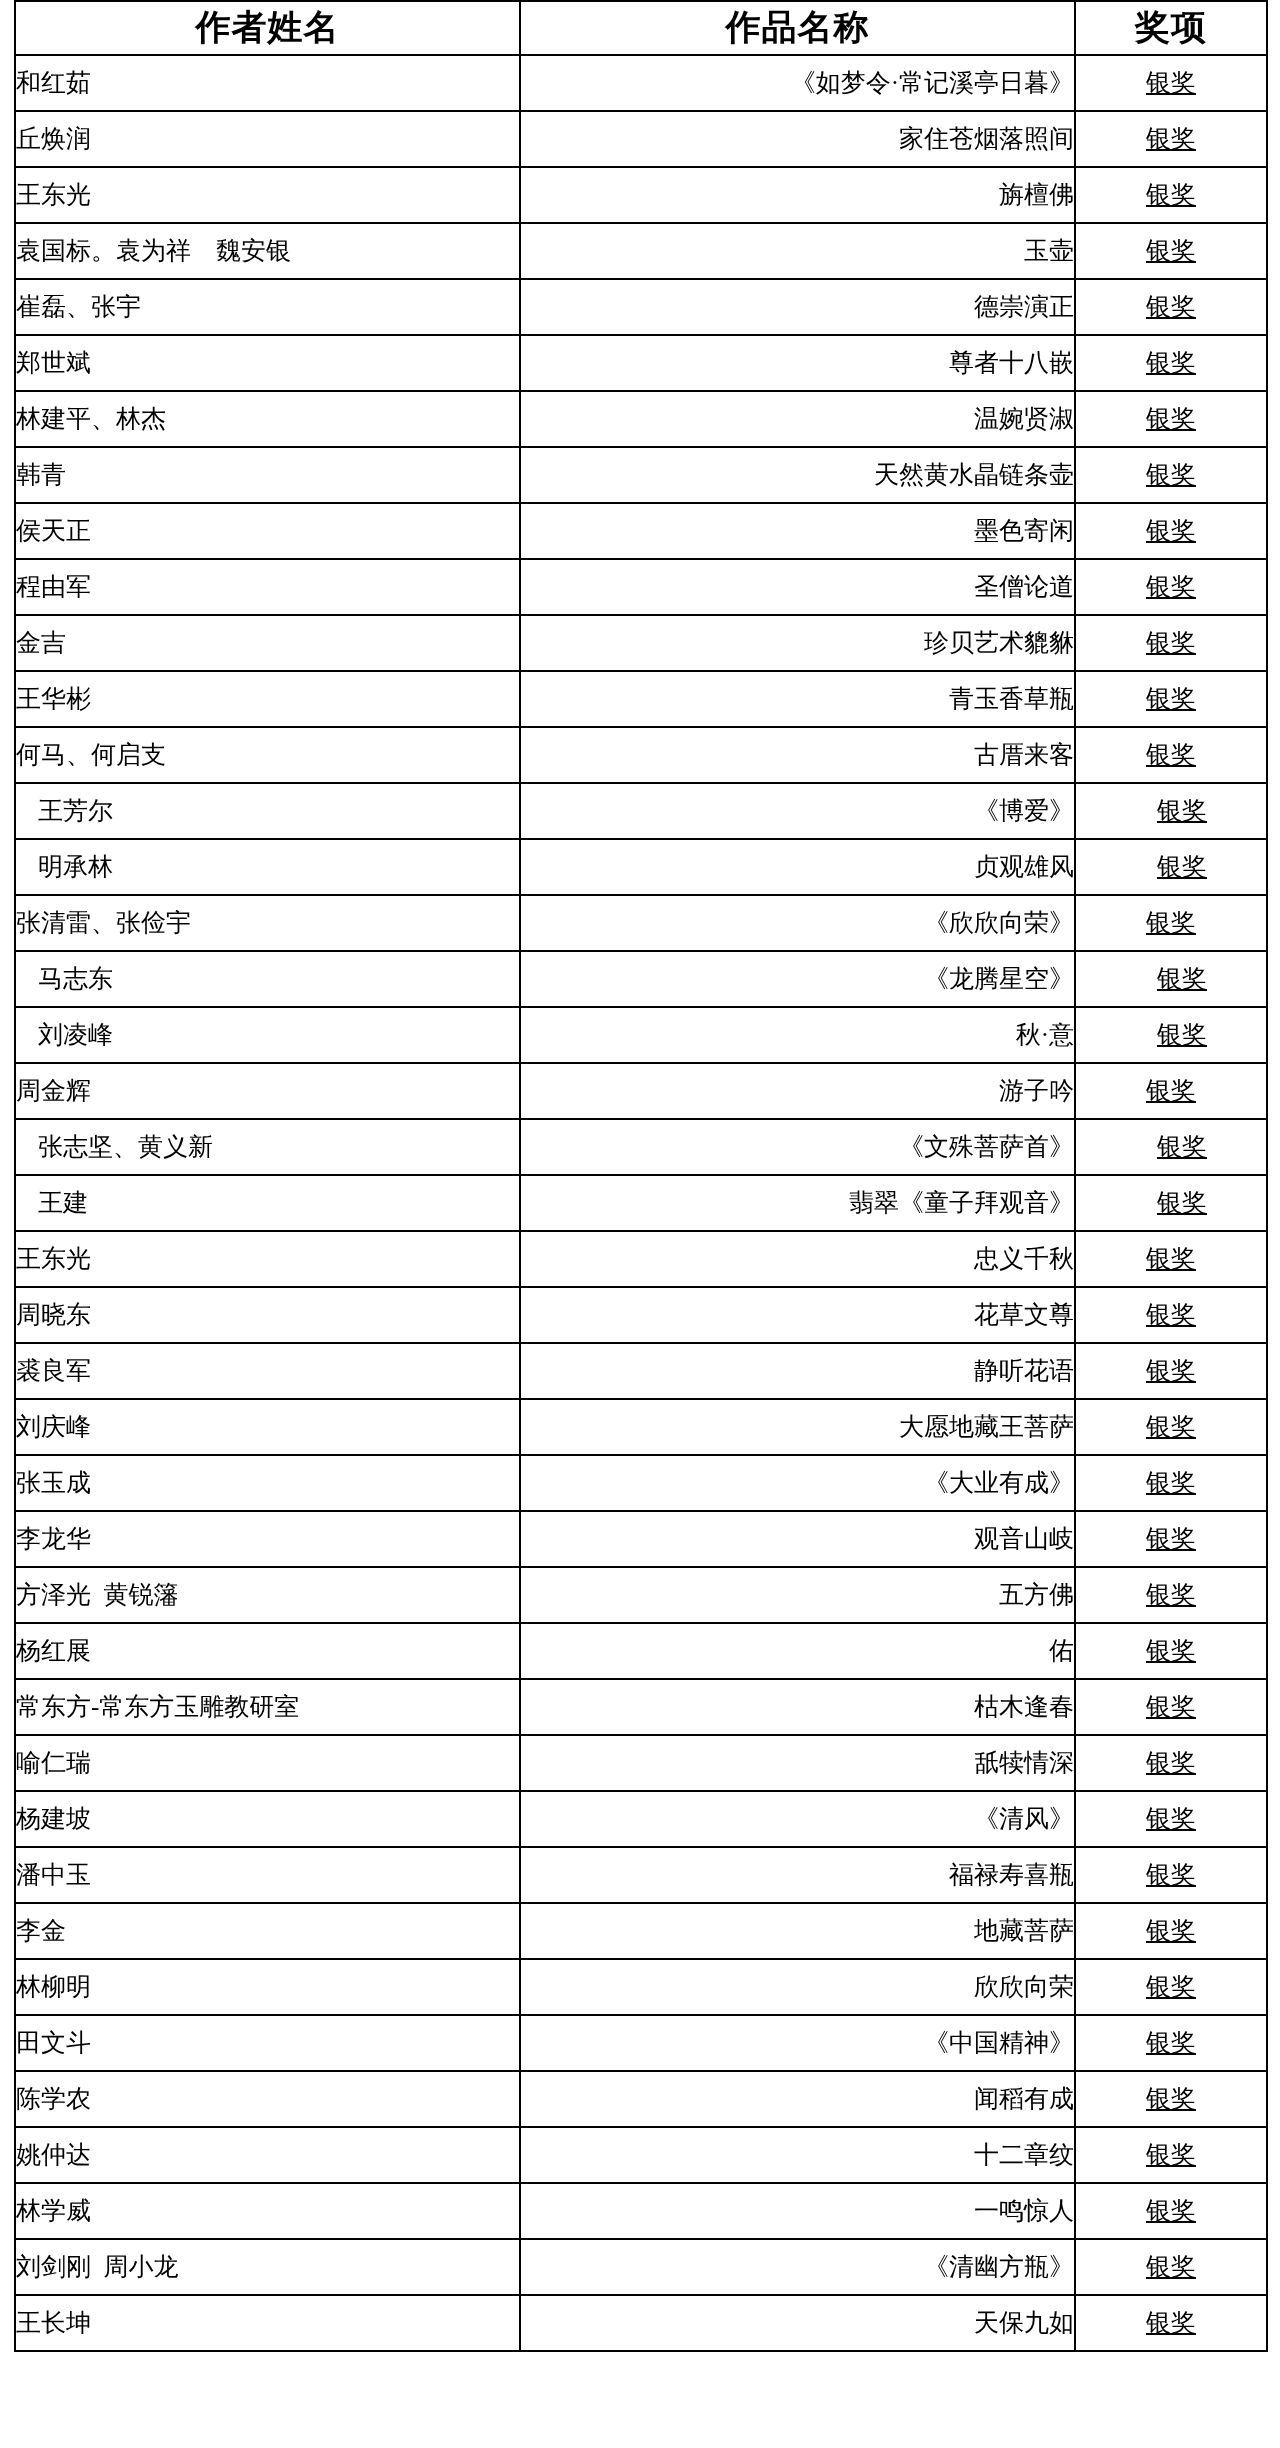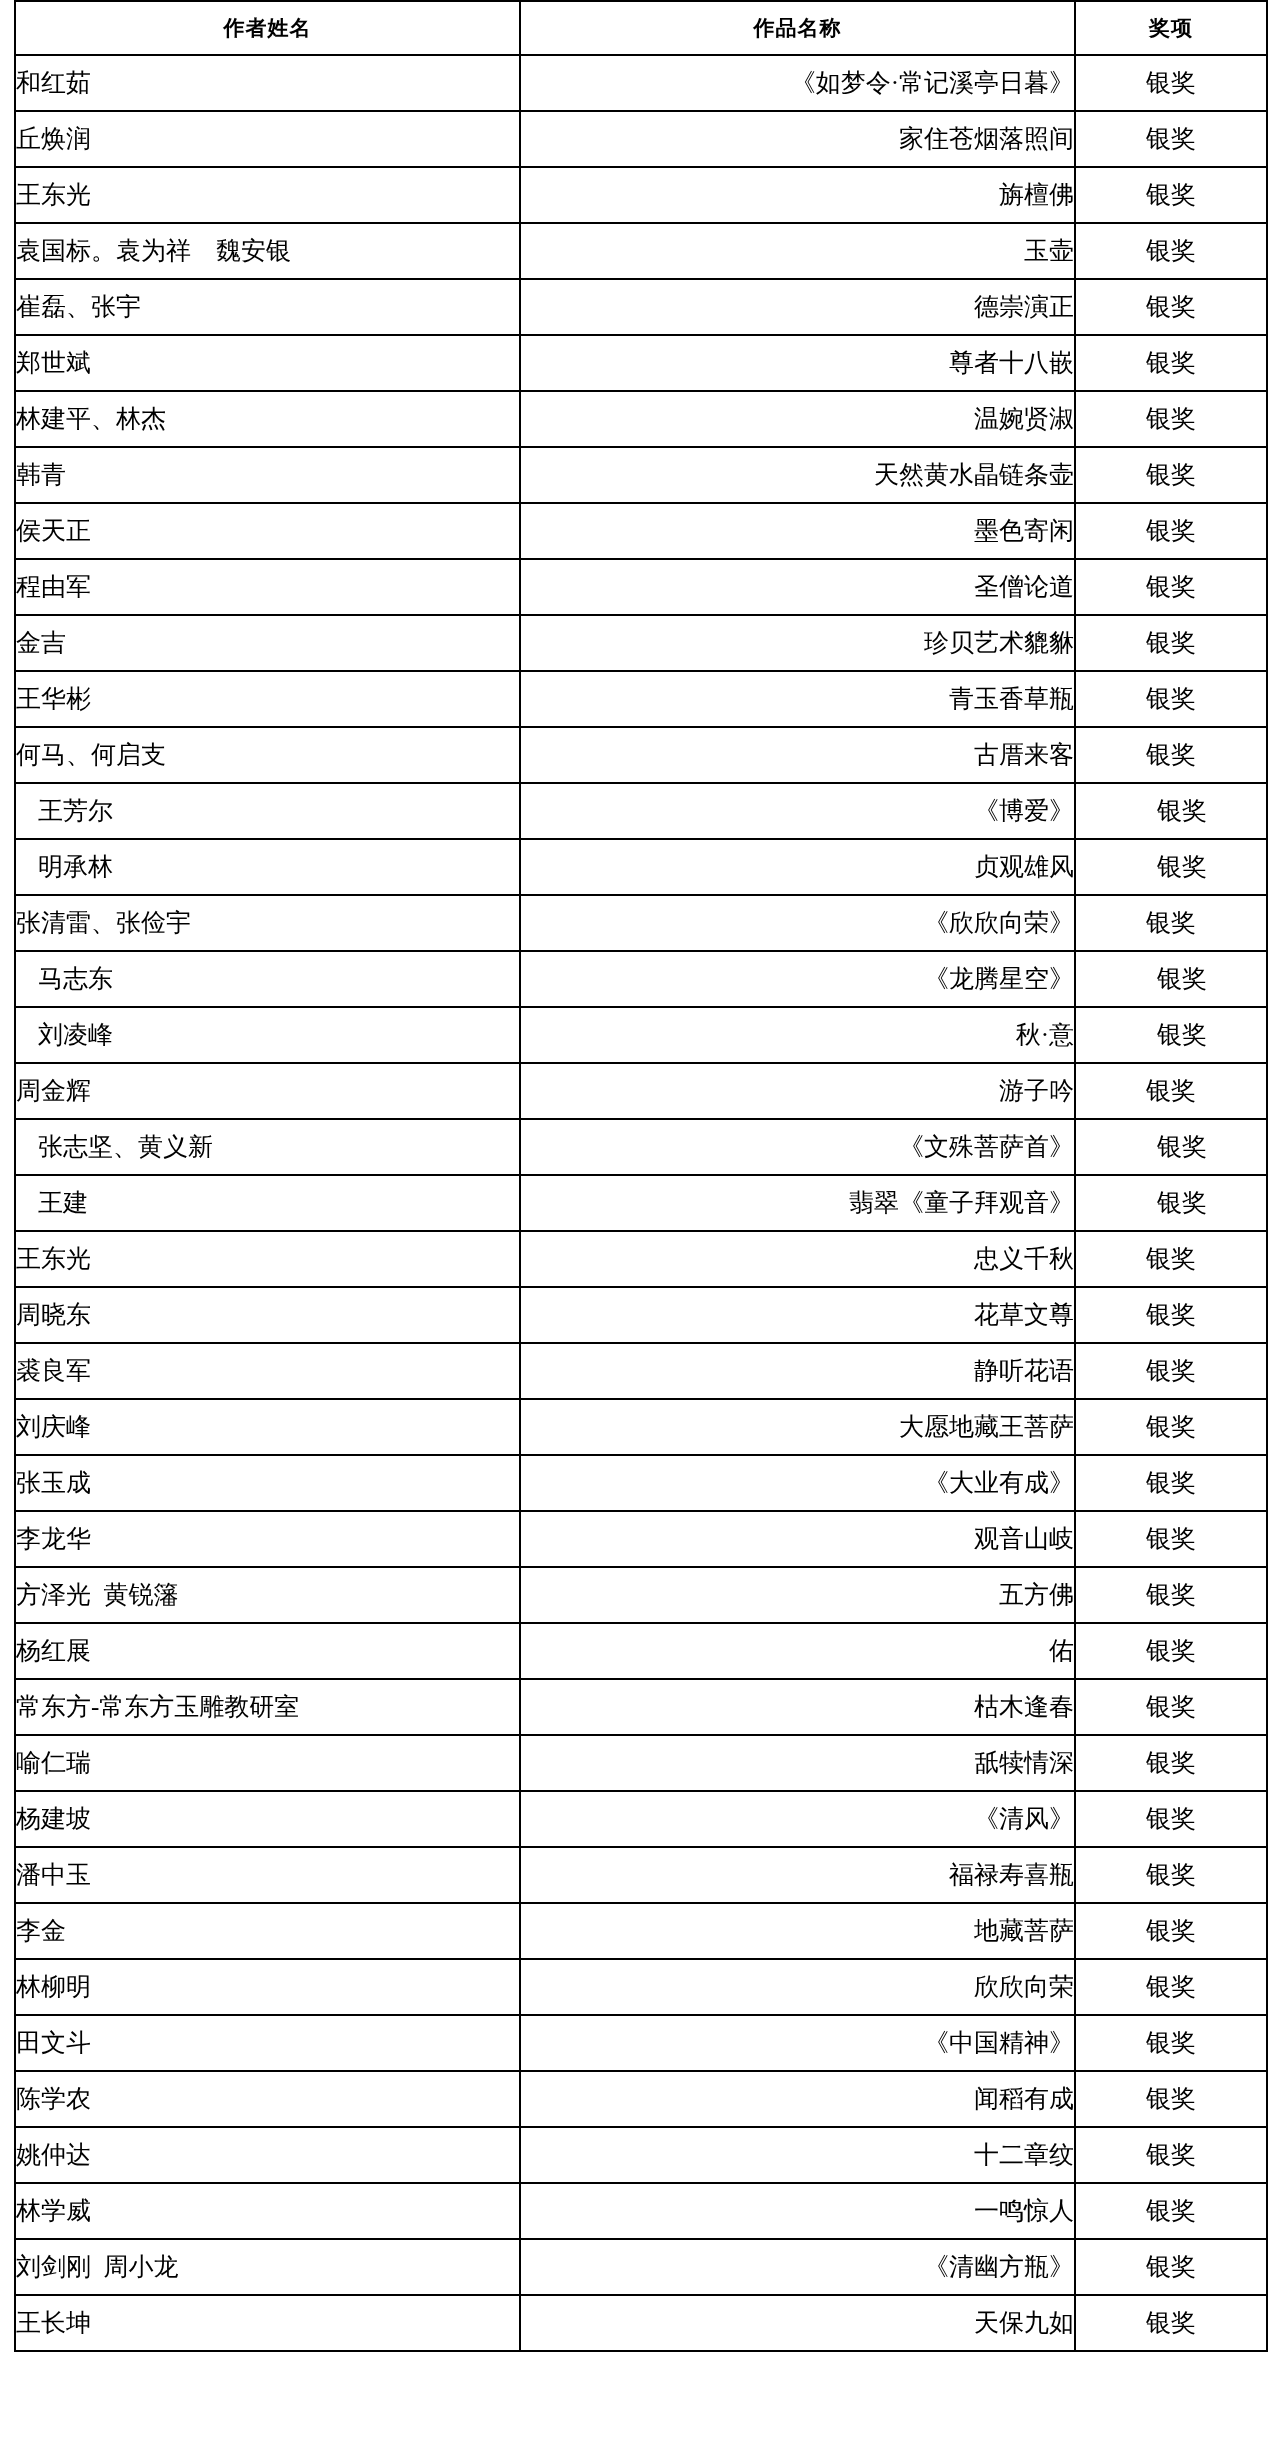--- a/index.html
+++ b/index.html
@@ -29,21 +29,21 @@
 
   table.award-table th,
   table.award-table td {
     border: 2px solid #000000;
     padding: 0;
     vertical-align: middle;
   }
   table.award-table thead th {
     text-align: center;
     font-weight: bold;
-    font-size: 21px;
+    font-size: 35px;
     height: 52px;
     line-height: 52px;
     letter-spacing: 1px;
   }
   table.award-table tbody td {
     font-size: 25px;
     height: 54px;
     line-height: 1.25;
   }
   td.author {
@@ -51,20 +51,21 @@
     padding-left: 8px;
     white-space: pre;
   }
   td.work {
     text-align: right;
     padding-left: 8px;
     margin-top: 8px;
   }
   td.prize {
     text-align: center;
+    text-decoration: underline;
   }
   
   tr.tall td { height: 66px; padding-left: 22px; }
   tr.xtall td { height: 76px; }
 </style>
 </head>
 <body>
 
 <div class="page">
   <table class="award-table">

